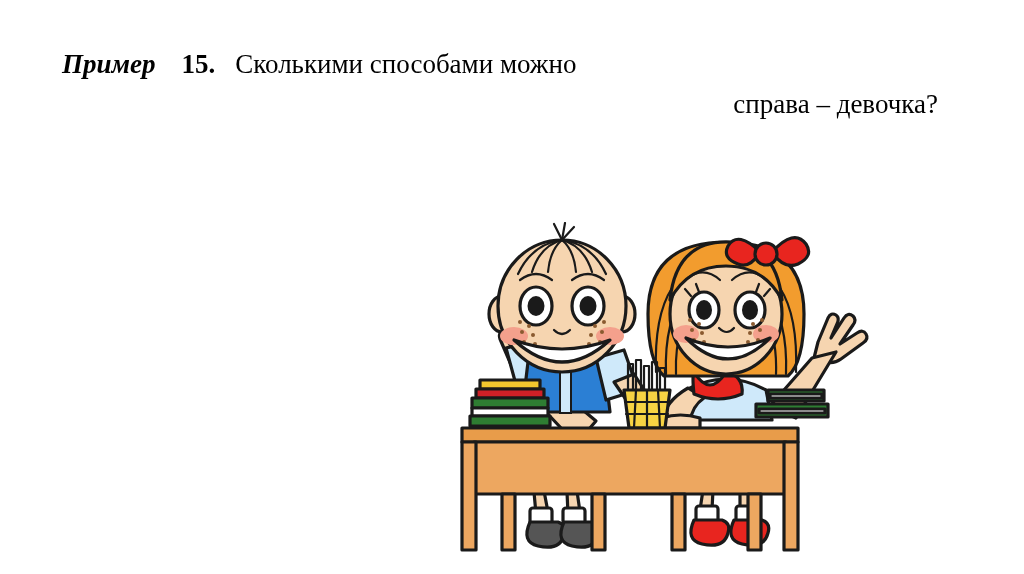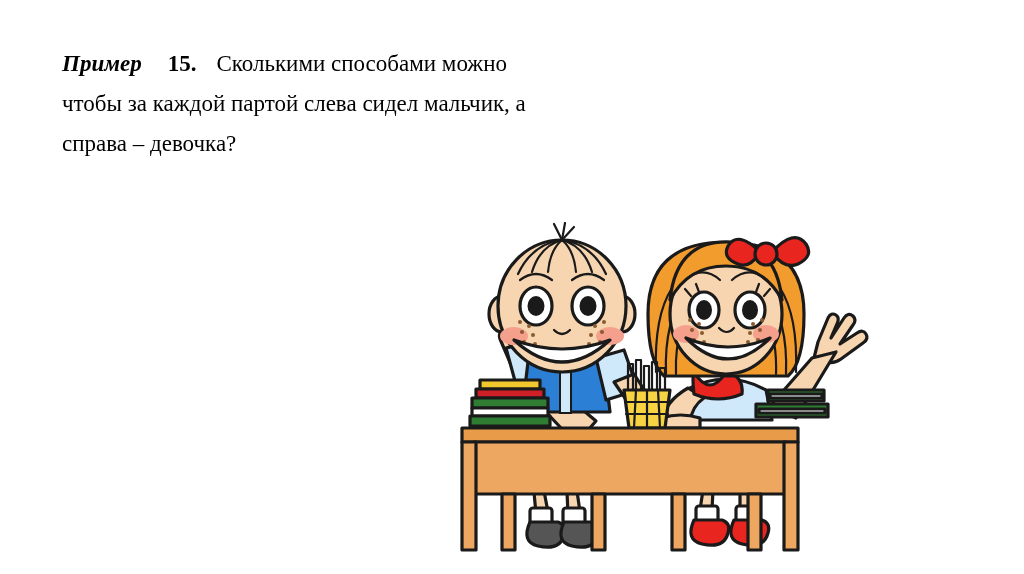--- a/index.html
+++ b/index.html
@@ -23,30 +23,30 @@
   }
 
   
   #problem-text {
     position: absolute;
     left: 62px;
     top: 44px;
     width: 876px;
     text-align: justify;
     text-justify: inter-word;
-    font-size: 23px;
+    font-size: 27px;
     line-height: 40px;
     color: #000000;
   }
   #problem-text p {
     margin: 0;
     text-align: justify;
   }
   #problem-text p:last-child {
-    text-align: left;
+    text-align: right;
   }
   .lbl-example {
     font-weight: bold;
     font-style: italic;
   }
   .lbl-number {
     font-weight: bold;
     font-style: normal;
   }
   .spacer-wide { display: inline-block; width: 26px; }
@@ -62,21 +62,20 @@
   }
   #illustration svg { display: block; }
 </style>
 </head>
 <body>
 
 <div id="slide">
 
   <div id="problem-text">
     <p><span class="lbl-example">Пример</span><span class="spacer-wide"></span><span class="lbl-number">15.</span><span class="spacer-wide2"></span><span>Сколькими способами можно</span></p>
-    <p>чтобы за каждой партой слева сидел мальчик, а</p>
     <p>справа – девочка?</p>
   </div>
 
   <div id="illustration">
     <svg width="500" height="352" viewBox="0 0 500 352" xmlns="http://www.w3.org/2000/svg">
       <defs>
         <style>
           .ol { stroke:#1a1a1a; stroke-width:3.2; stroke-linejoin:round; stroke-linecap:round; }
           .olt { stroke:#1a1a1a; stroke-width:2.2; stroke-linejoin:round; stroke-linecap:round; fill:none; }
           .skin { fill:#f6d5b0; }

